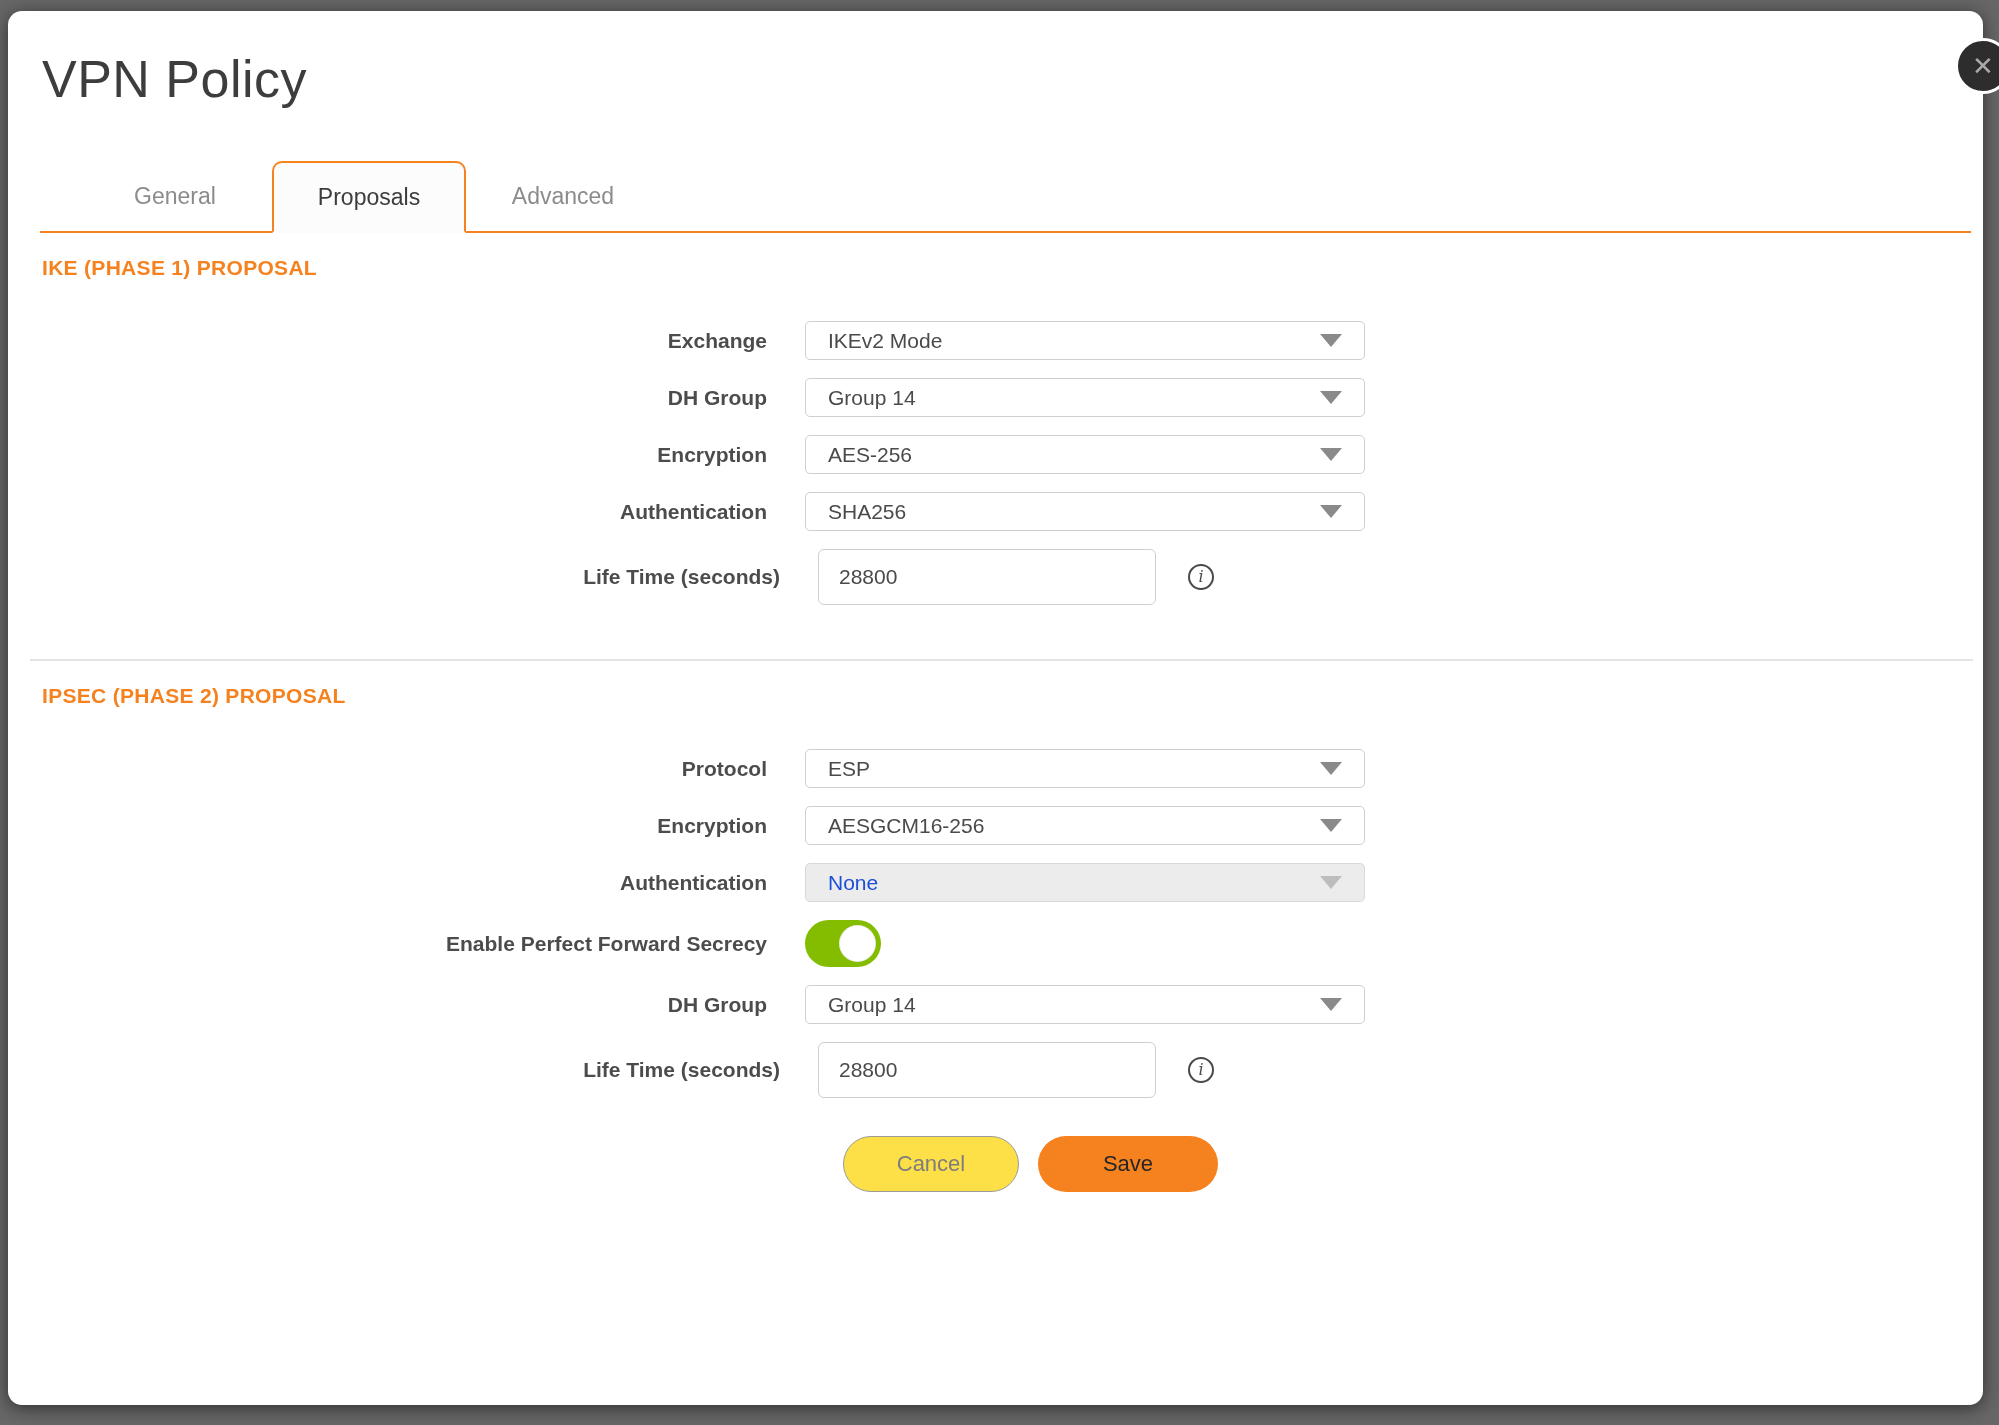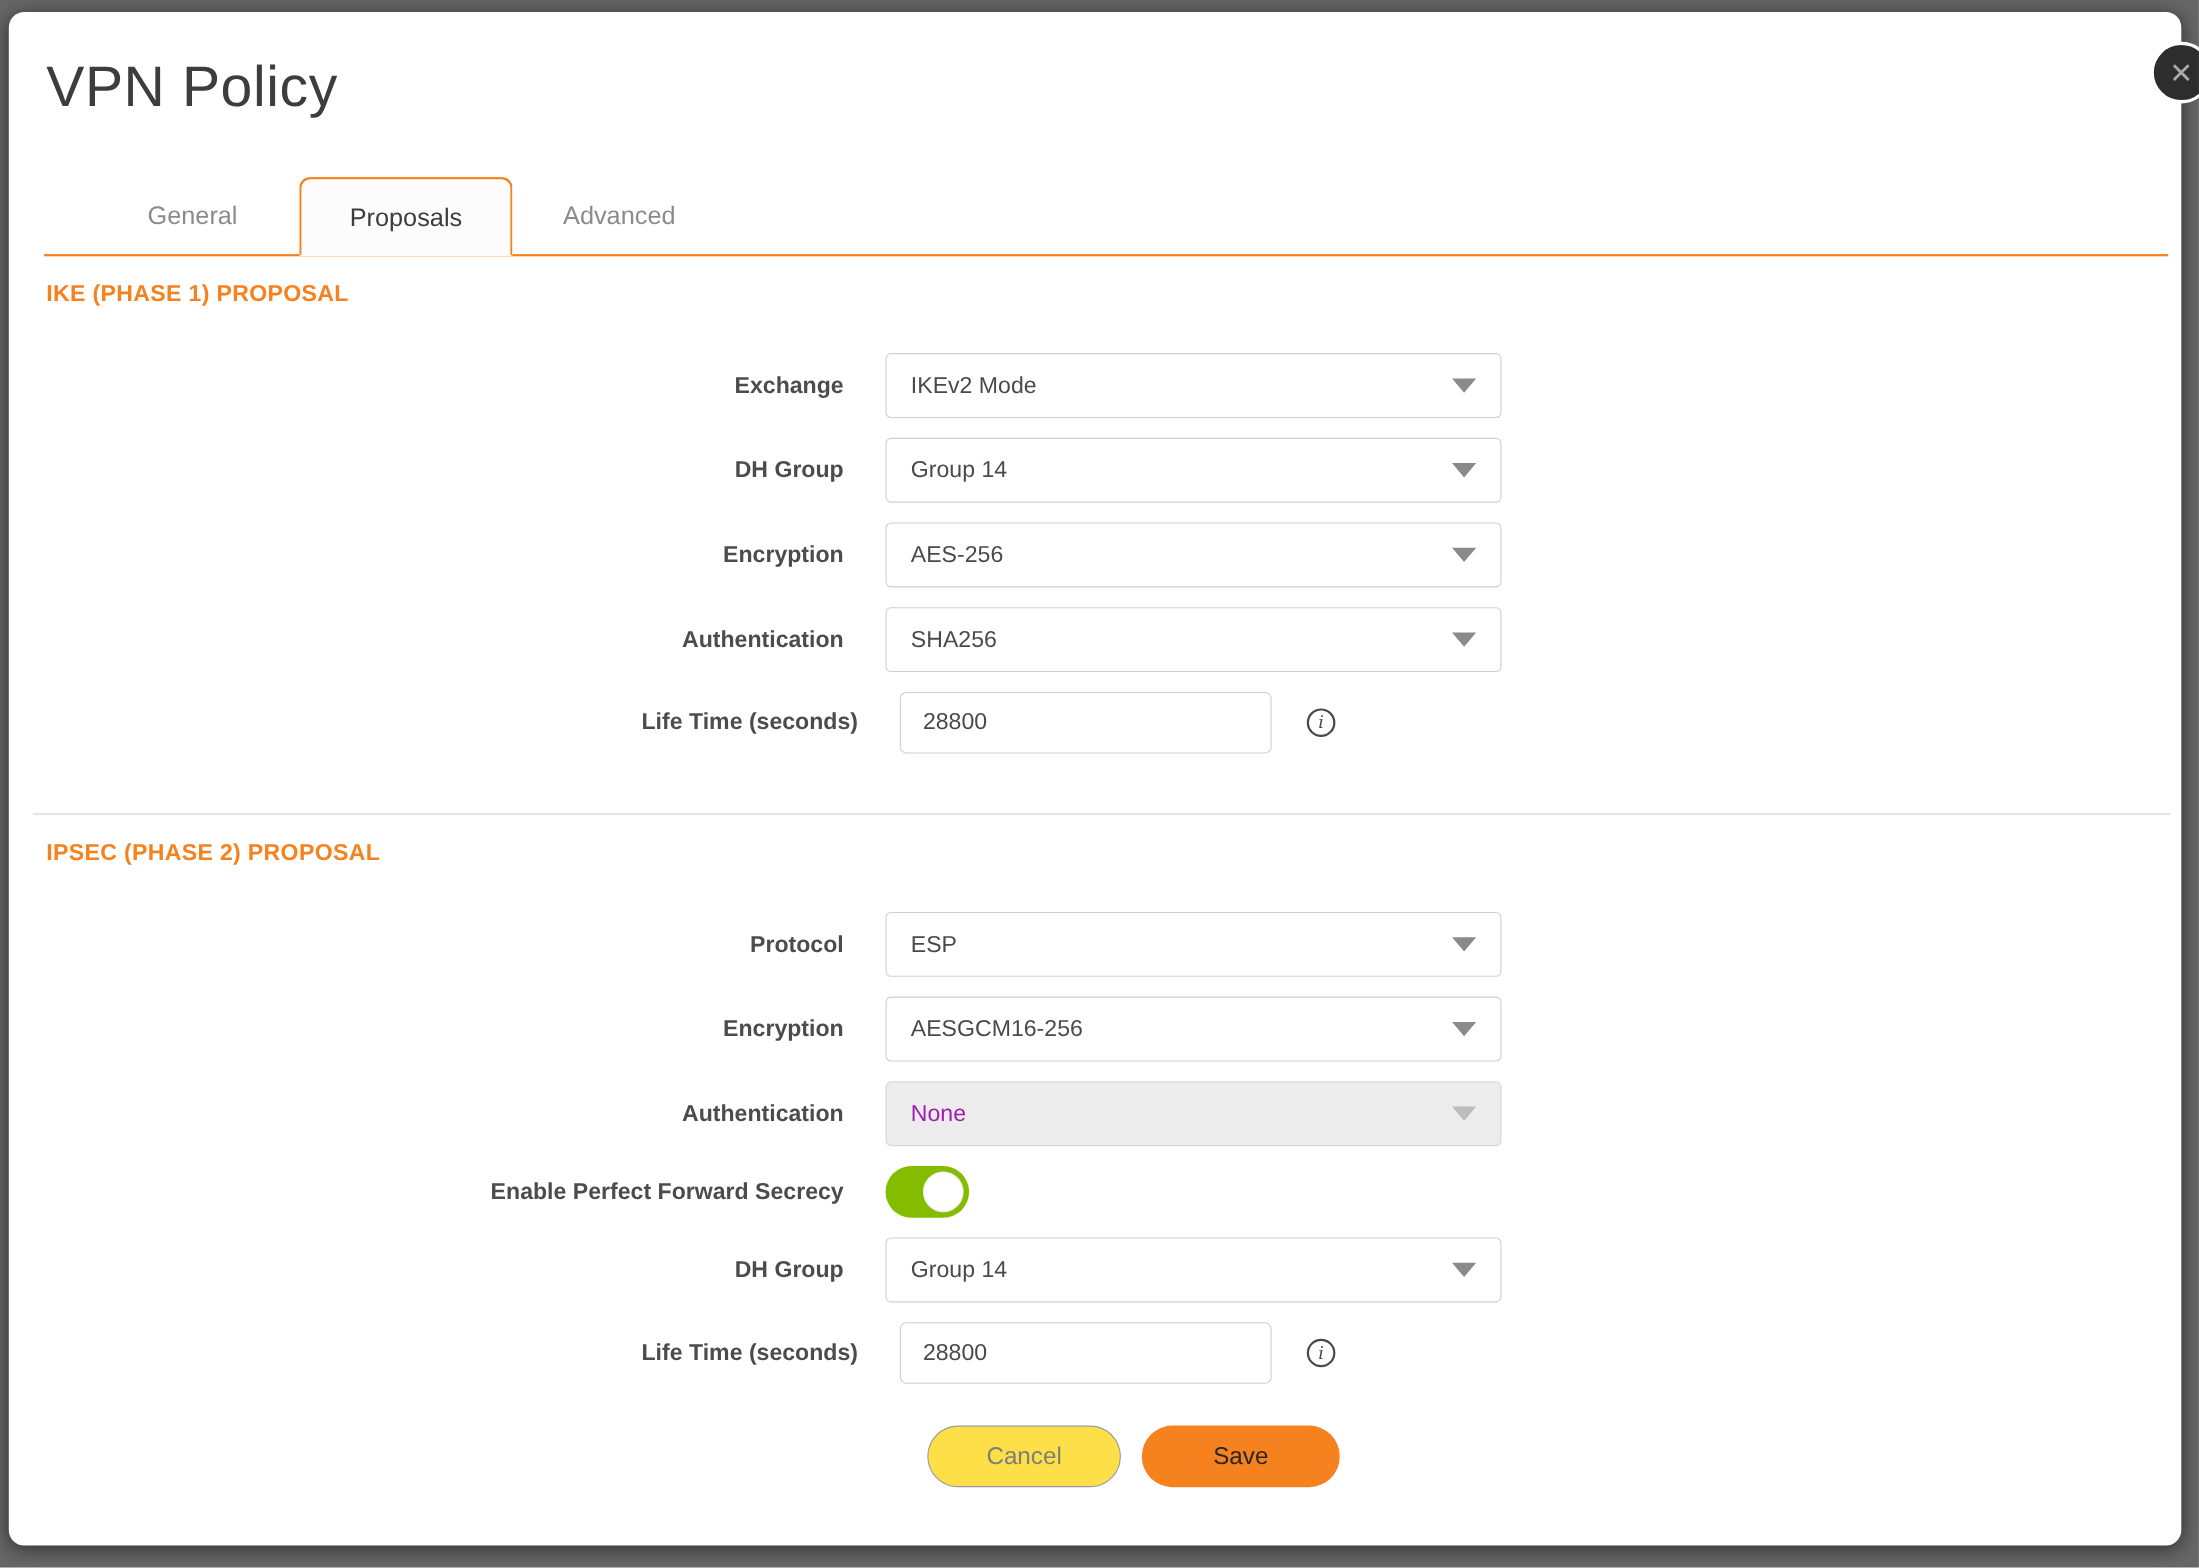--- a/index.html
+++ b/index.html
@@ -90,40 +90,40 @@
   .row-label {
     width: 797px;
     flex: none;
     text-align: right;
     padding-right: 38px;
     font-size: 21px;
     font-weight: bold;
     color: #4c4c4c;
   }
   .select {
-    width: 560px; height: 59px;
+    width: 560px; height: 39px;
     border: 1px solid #cfcfcf;
     border-radius: 5px;
     background: #ffffff;
     display: flex; align-items: center; justify-content: space-between;
     padding: 0 22px;
     font-size: 21px;
     color: #4a4a4a;
     cursor: pointer;
     text-align: right;
   }
   .select .caret {
     width: 0; height: 0;
     border-left: 11px solid transparent;
     border-right: 11px solid transparent;
     border-top: 13px solid #8a8a8a;
   }
   .select.disabled {
     background: #ececec;
-    color: #a21caf;
+    color: #1d4ed8;
     border-color: #d8d8d8;
     cursor: default;
   }
   .select.disabled .caret { border-top-color: #bdbdbd; }
   .text-input {
     width: 338px; height: 56px;
     border: 1px solid #cfcfcf;
     border-radius: 6px;
     padding: 0 20px;
     font-size: 21px;

